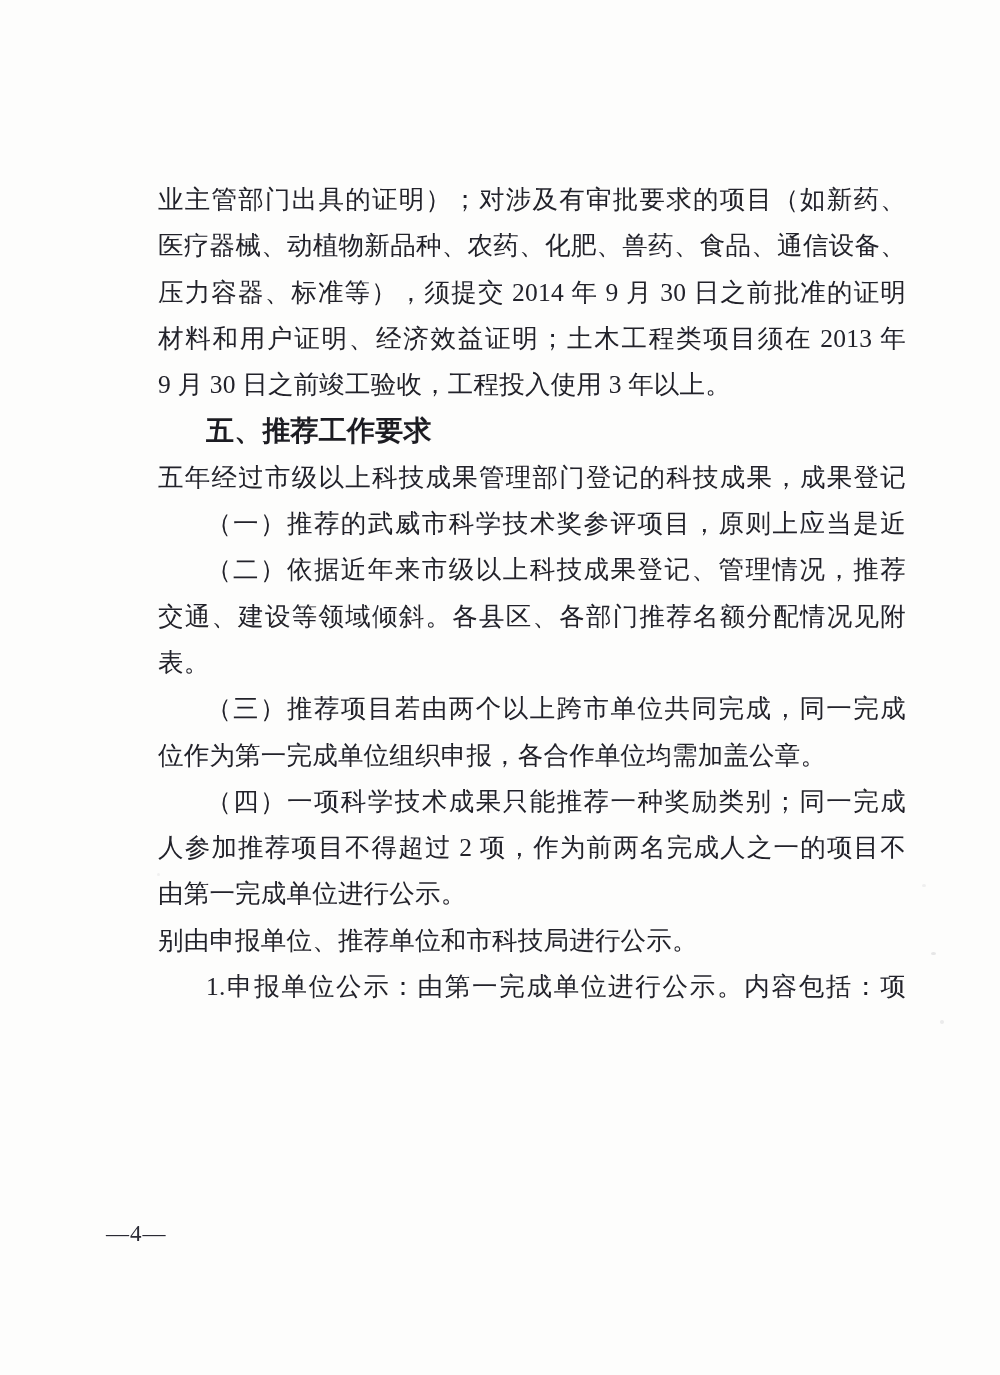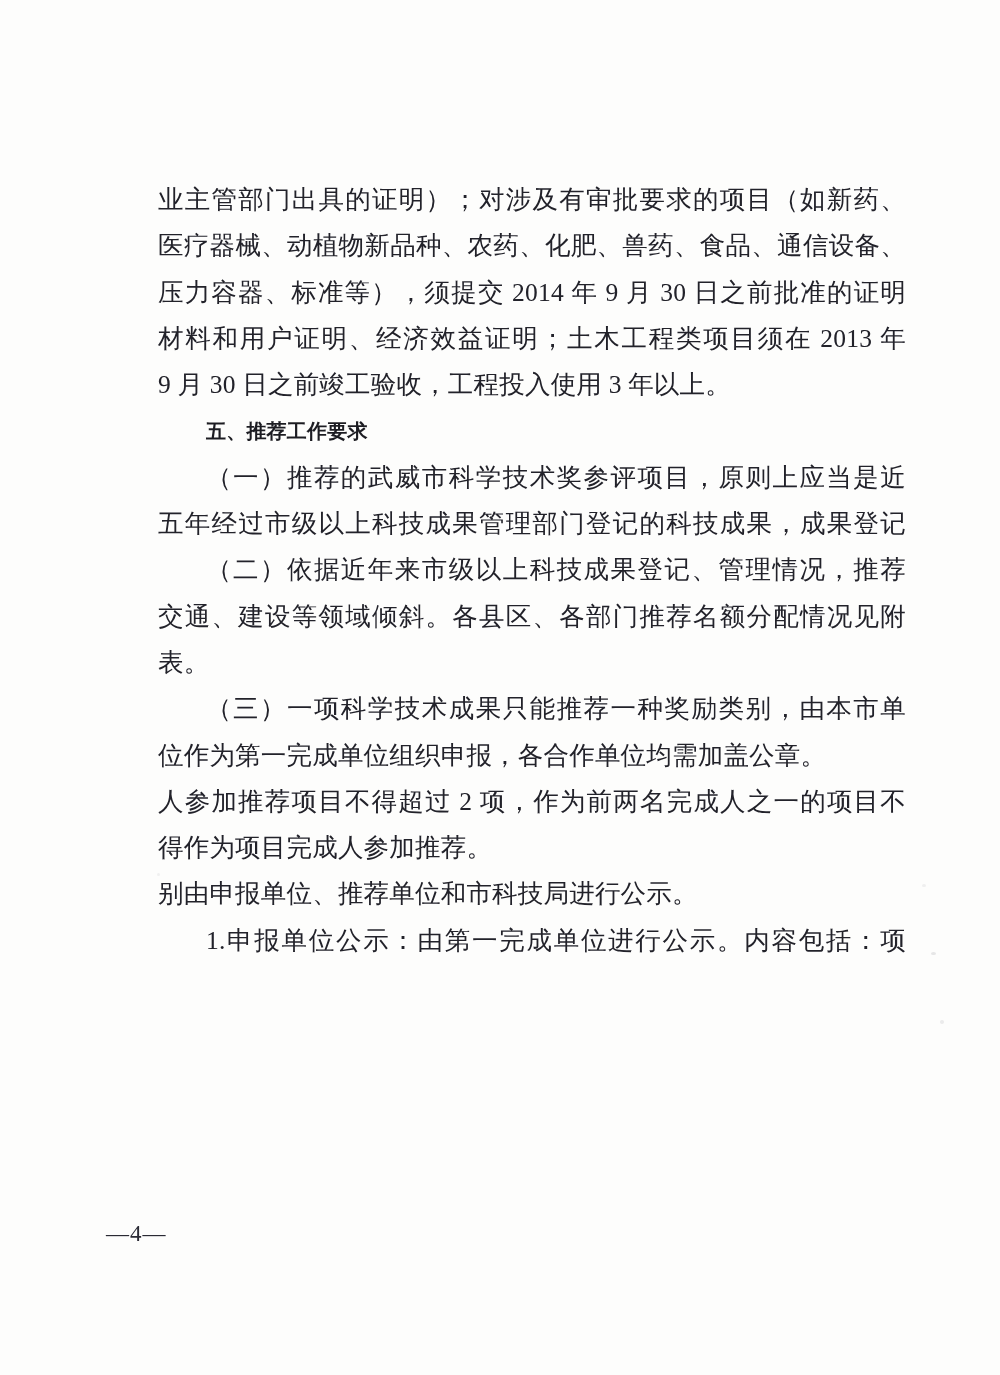--- a/index.html
+++ b/index.html
@@ -37,21 +37,21 @@
   .line.no-just {
     text-align: center;
     text-align-last: left;
   }
   .line.indent {
     text-indent: 48px;
   }
   .paragraph.heading .line {
     font-family: "Liberation Sans", "DejaVu Sans", sans-serif;
     font-weight: 700;
-    font-size: 20px;
+    font-size: 28px;
     color: #1c1c22;
   }
   .page-number {
     position: absolute;
     left: 106px;
     top: 1221px;
     font-size: 23px;
     letter-spacing: 1px;
     color: #2a2a34;
     font-family: "Liberation Serif", "DejaVu Serif", serif;
@@ -77,35 +77,36 @@
         <div class="line">业主管部门出具的证明）；对涉及有审批要求的项目（如新药、</div>
         <div class="line">医疗器械、动植物新品种、农药、化肥、兽药、食品、通信设备、</div>
         <div class="line">压力容器、标准等），须提交 2014 年 9 月 30 日之前批准的证明</div>
         <div class="line">材料和用户证明、经济效益证明；土木工程类项目须在 2013 年</div>
         <div class="line no-just">9 月 30 日之前竣工验收，工程投入使用 3 年以上。</div>
       </div>
       <div class="paragraph heading">
         <div class="line indent no-just">五、推荐工作要求</div>
       </div>
       <div class="paragraph body">
+        <div class="line">五年经过市级以上科技成果管理部门登记的科技成果，成果登记</div>
         <div class="line indent">（一）推荐的武威市科学技术奖参评项目，原则上应当是近</div>
-        <div class="line">五年经过市级以上科技成果管理部门登记的科技成果，成果登记</div>
       </div>
       <div class="paragraph body">
         <div class="line indent">（二）依据近年来市级以上科技成果登记、管理情况，推荐</div>
         <div class="line">交通、建设等领域倾斜。各县区、各部门推荐名额分配情况见附</div>
         <div class="line no-just">表。</div>
       </div>
       <div class="paragraph body">
-        <div class="line indent">（三）一项科学技术成果只能推荐一种奖励类别，由本市单</div>
+        <div class="line indent">（三）推荐项目若由两个以上跨市单位共同完成，同一完成</div>
         <div class="line no-just">位作为第一完成单位组织申报，各合作单位均需加盖公章。</div>
       </div>
       <div class="paragraph body">
+        <div class="line indent">（四）一项科学技术成果只能推荐一种奖励类别；同一完成</div>
         <div class="line">人参加推荐项目不得超过 2 项，作为前两名完成人之一的项目不</div>
-        <div class="line no-just">得作为项目完成人参加推荐。</div>
+        <div class="line no-just">由第一完成单位进行公示。</div>
       </div>
       <div class="paragraph body">
         <div class="line no-just">别由申报单位、推荐单位和市科技局进行公示。</div>
       </div>
       <div class="paragraph body">
         <div class="line indent">1.申报单位公示：由第一完成单位进行公示。内容包括：项</div>
       </div>
     </div>
   <div class="page-number">—4—</div>
   <div class="speck s1"></div>

